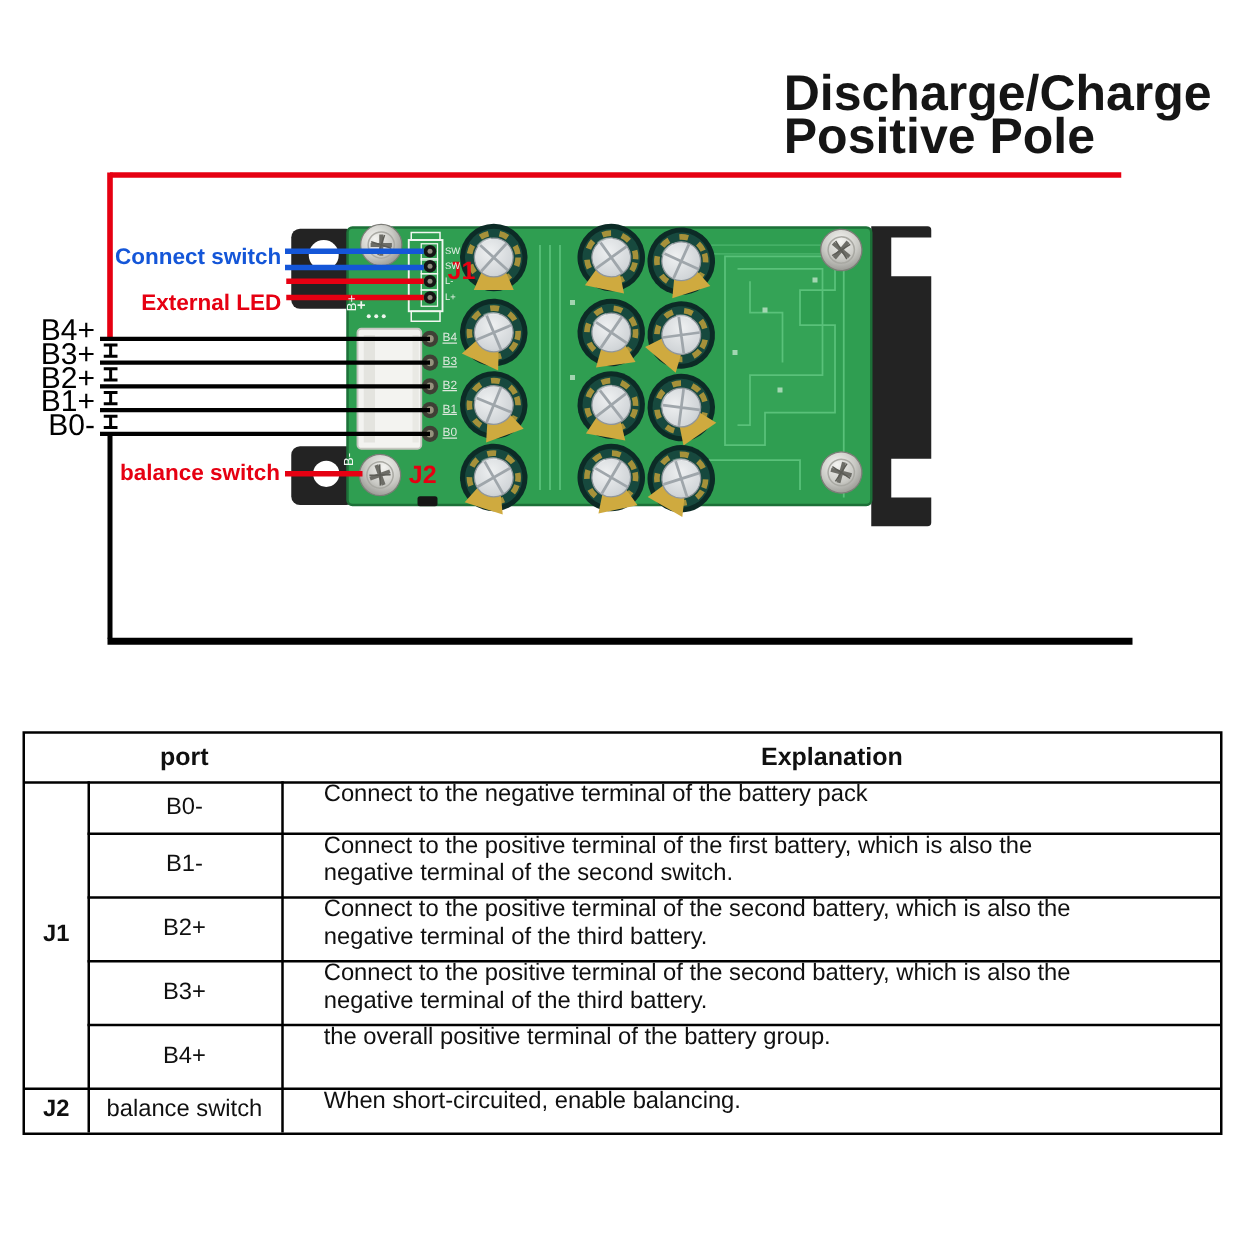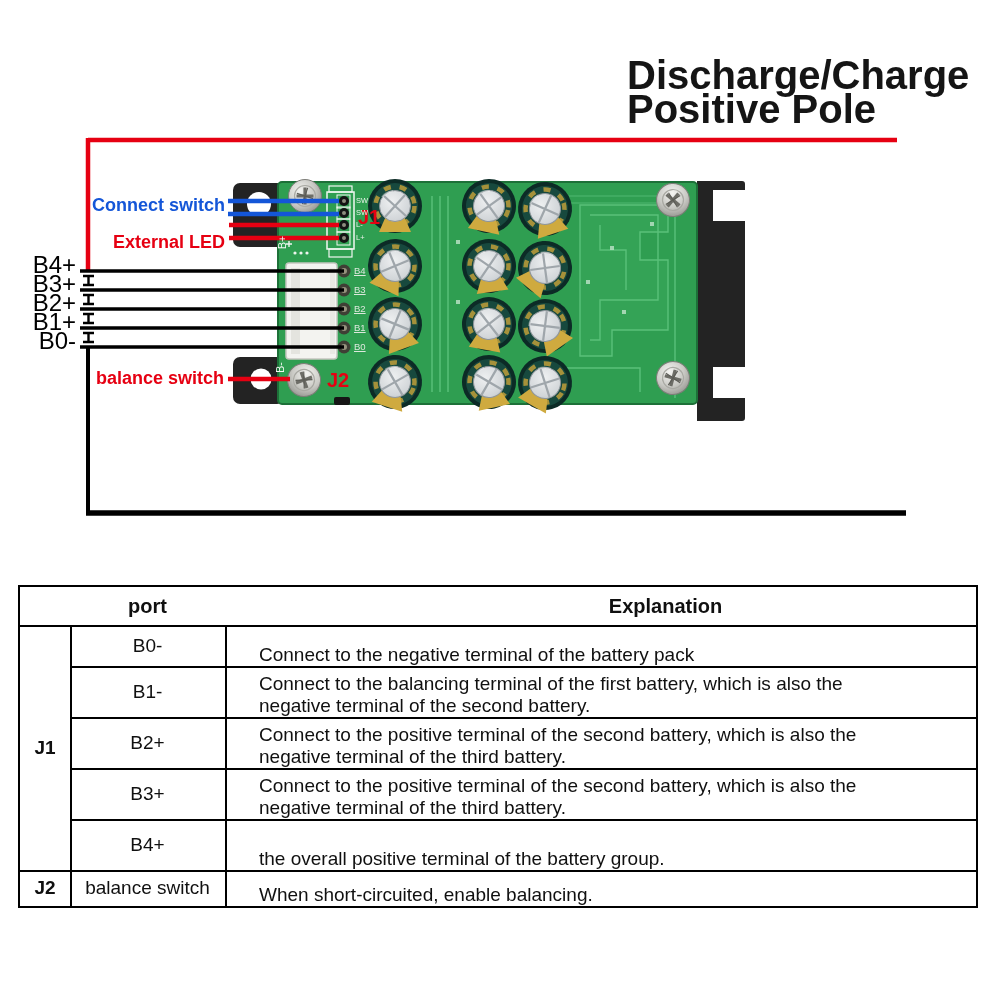--- a/index.html
+++ b/index.html
@@ -13,21 +13,21 @@
   .port-label{font-size:24px;color:#000;text-align:right;line-height:28px;}
   .jtag{color:#e60012;font-weight:bold;font-size:20px;}
   .bneg{font-size:30px;font-weight:bold;text-align:right;color:#0d0d0d;}
   .pinlbl{font-size:7.5px;color:#e9f2e9;line-height:10px;}
   .jstlbl{font-size:9.5px;color:#dde8dd;line-height:12px;text-decoration:underline;}
   .silk{font-size:10.5px;color:#f2f7f2;transform:rotate(-90deg);line-height:11px;}
   
   .tbl{left:18px;top:585px;width:956px;height:319px;border:2.5px solid #000;font-size:19px;color:#101010;}
   .tl{position:absolute;background:#000;}
   .cell{position:absolute;display:flex;align-items:center;justify-content:center;text-align:center;}
-  .cellL{position:absolute;display:flex;flex-direction:column;justify-content:flex-end;text-align:left;line-height:22px;}
+  .cellL{position:absolute;display:flex;flex-direction:column;justify-content:flex-start;text-align:left;line-height:22px;}
   .bold{font-weight:bold;}
   .hdr{font-size:20px;font-weight:bold;}
   .xline{display:block;}
 </style>
 </head>
 <body>
 
 <div id="stage">
 
   <svg class="abs" style="left:0;top:0;" width="1000" height="575" viewBox="0 0 1000 575">
@@ -251,22 +251,22 @@
     <div class="cell" style="left:50px;top:130px;width:155px;height:51px;">B2+</div>
     <div class="cell" style="left:50px;top:181px;width:155px;height:51px;">B3+</div>
     <div class="cell" style="left:50px;top:232px;width:155px;height:51px;">B4+</div>
     <div class="cell" style="left:50px;top:283px;width:155px;height:36px;">balance switch</div>
 
     <div class="cellL" style="left:239px;top:38px;width:709px;height:41px;">
       <span class="xline">Connect to the negative terminal of the battery pack</span>
         <span class="xline"></span>
     </div>
     <div class="cellL" style="left:239px;top:79px;width:709px;height:51px;">
-      <span class="xline">Connect to the balancing terminal of the first battery, which is also the</span>
-        <span class="xline">negative terminal of the second battery.</span>
+      <span class="xline">Connect to the positive terminal of the first battery, which is also the</span>
+        <span class="xline">negative terminal of the second switch.</span>
     </div>
     <div class="cellL" style="left:239px;top:130px;width:709px;height:51px;">
       <span class="xline">Connect to the positive terminal of the second battery, which is also the</span>
         <span class="xline">negative terminal of the third battery.</span>
     </div>
     <div class="cellL" style="left:239px;top:181px;width:709px;height:51px;">
       <span class="xline">Connect to the positive terminal of the second battery, which is also the</span>
         <span class="xline">negative terminal of the third battery.</span>
     </div>
     <div class="cellL" style="left:239px;top:232px;width:709px;height:51px;">

